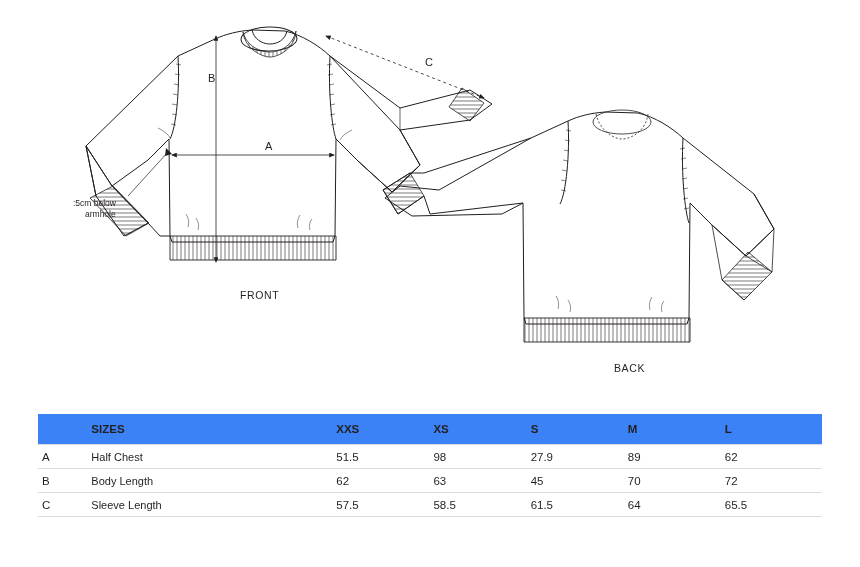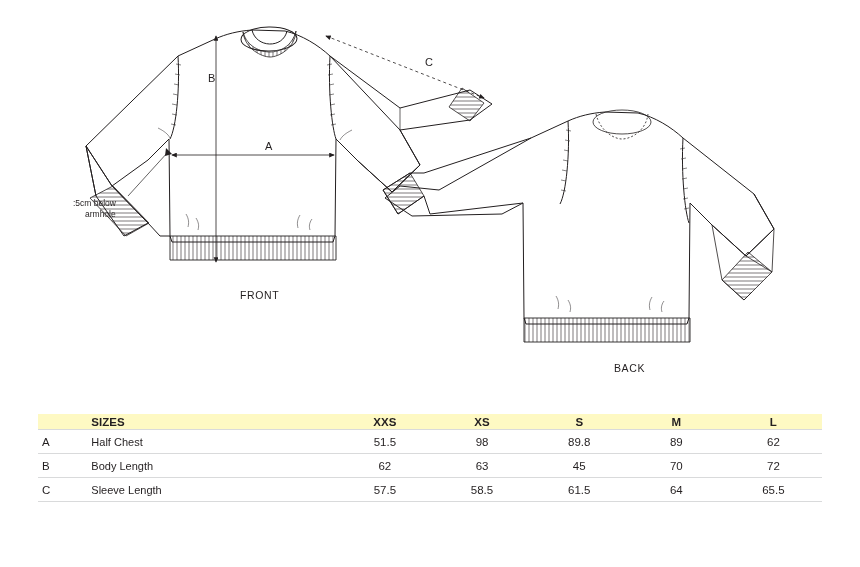--- a/index.html
+++ b/index.html
@@ -53,22 +53,22 @@
     width: 784px;
     border-collapse: collapse;
     font-size: 11.5px;
   }
   #size-table th, #size-table td {
     padding: 0;
     margin: 0;
     font-weight: normal;
   }
   #size-table thead th {
-    background: #fef9c3;
-    height: 15px;
+    background: #3b82f6;
+    height: 30px;
     color: #231f20;
     font-size: 11.5px;
     font-weight: bold;
     vertical-align: middle;
   }
   #size-table tbody tr {
     height: 24px;
     border-bottom: 1px solid #d9dadb;
   }
   #size-table tbody tr:first-child {
@@ -82,21 +82,21 @@
   }
   .col-name {
     width: 250px;
     text-align: left;
     padding-left: 14px !important;
     font-weight: bold;
     font-size: 11px;
   }
   .col-size {
     width: 99px;
-    text-align: center;
+    text-align: left;
     font-size: 11.5px;
   }
   #size-table thead .col-name {
     padding-left: 14px !important;
   }
   #size-table tbody td {
     color: #231f20;
   }
 </style>
 </head>
@@ -269,21 +269,21 @@
       <th class="col-size">M</th>
       <th class="col-size">L</th>
     </tr>
   </thead>
   <tbody>
     <tr>
       <td class="col-code">A</td>
       <td class="col-name">Half Chest</td>
       <td class="col-size">51.5</td>
       <td class="col-size">98</td>
-      <td class="col-size">89.8</td>
+      <td class="col-size">27.9</td>
       <td class="col-size">89</td>
       <td class="col-size">62</td>
     </tr>
     <tr>
       <td class="col-code">B</td>
       <td class="col-name">Body Length</td>
       <td class="col-size">62</td>
       <td class="col-size">63</td>
       <td class="col-size">45</td>
       <td class="col-size">70</td>

